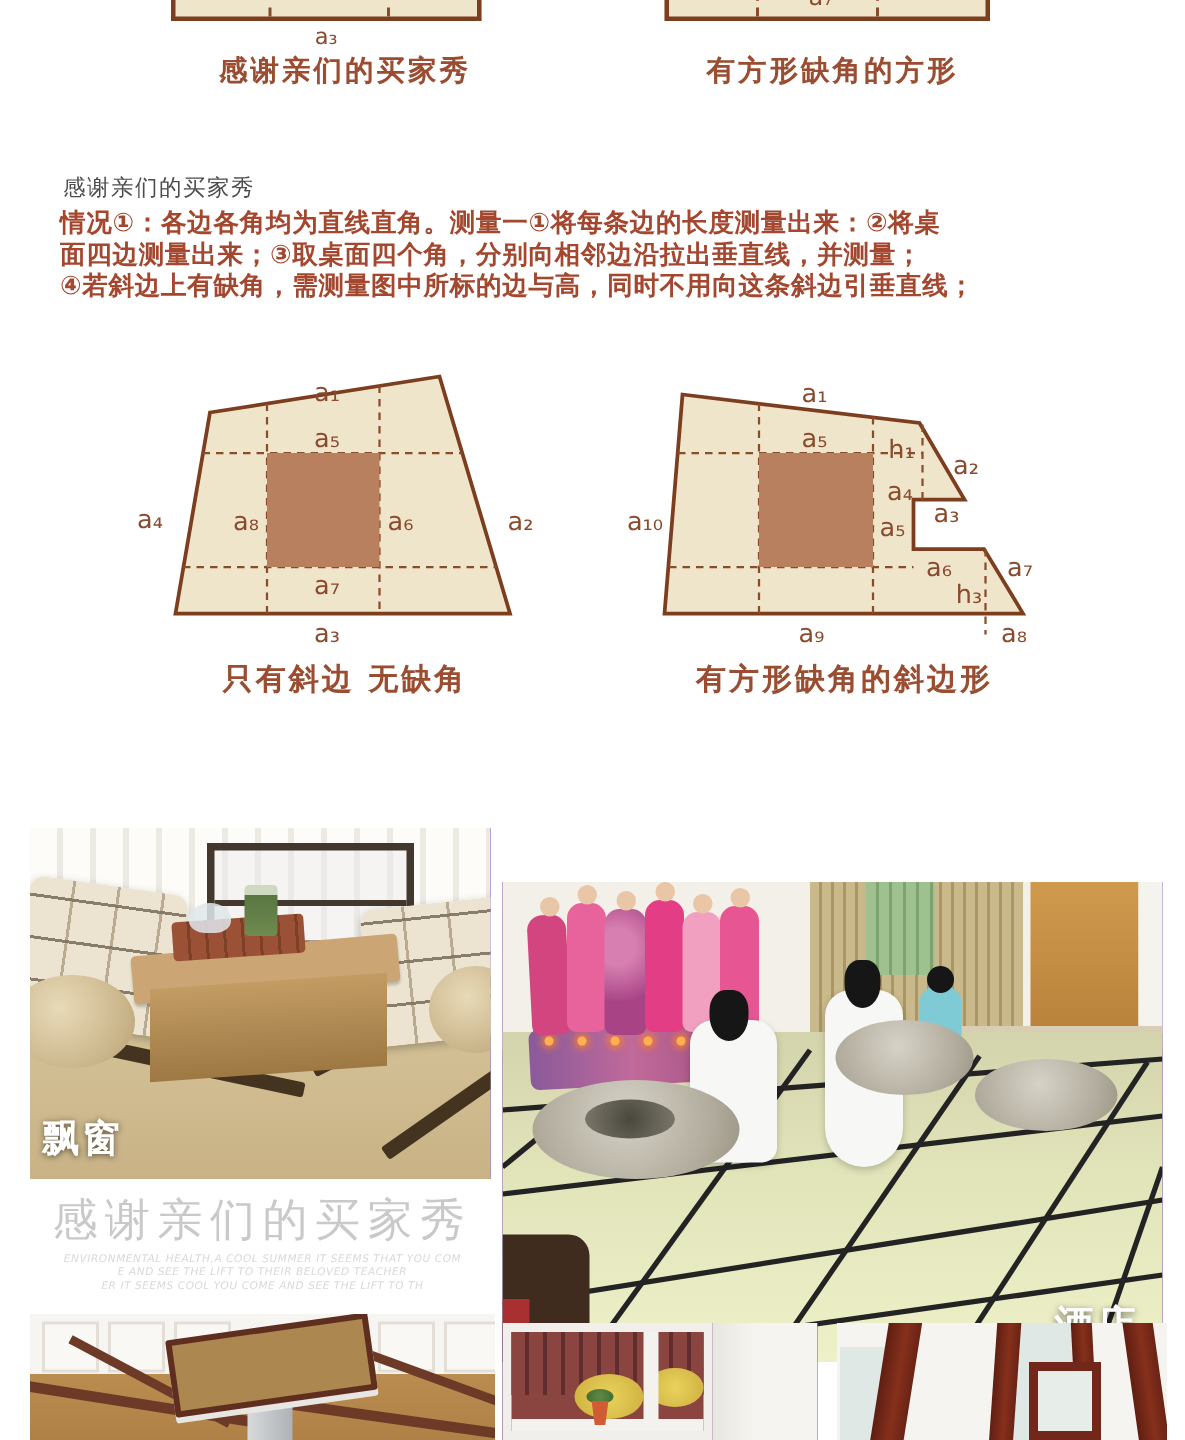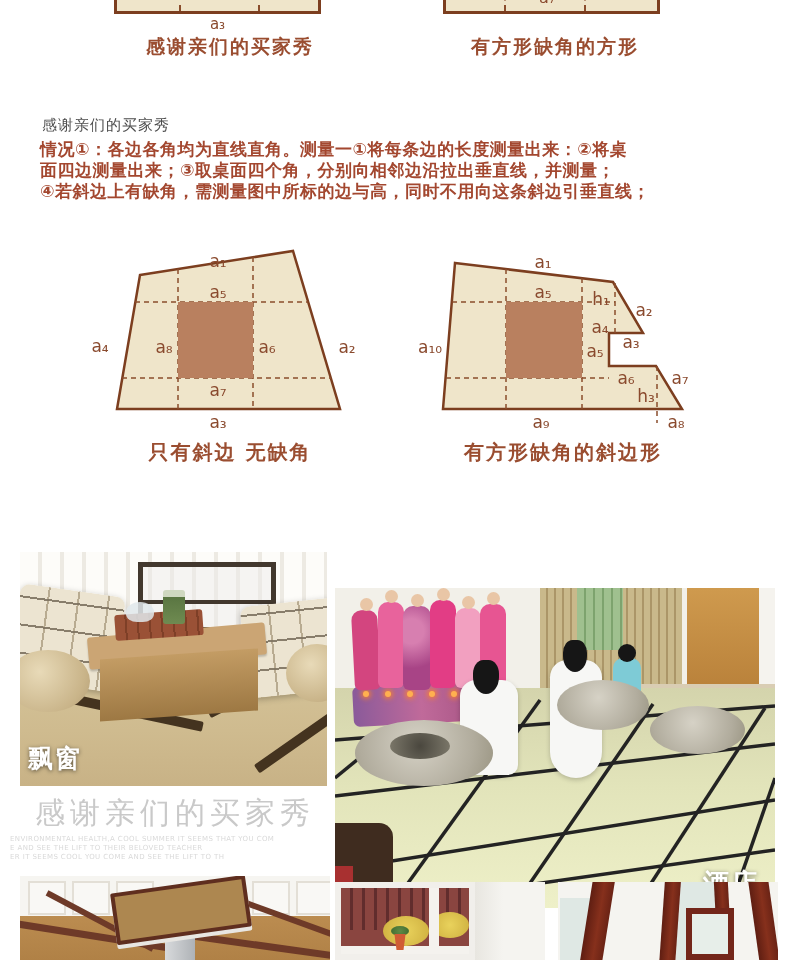--- a/index.html
+++ b/index.html
@@ -102,22 +102,22 @@
   .pD-wall{position:absolute;left:140px;top:0;width:70px;height:78px;
      background:linear-gradient(90deg,#e8e6e0,#f5f4f0 40%);}
 
   
   .pE-bg{position:absolute;left:0;top:0;width:220px;height:78px;background:#f5f4f0;}
   .pE-beam{position:absolute;background:linear-gradient(90deg,#5f1e12,#86301c 55%,#6a2315);}
   .pE-sky{position:absolute;background:#dfe8e4;}
 
   .thanks-title{position:absolute;left:10px;top:793px;width:330px;text-align:center;
      font-size:30px;color:#c9c9c9;letter-spacing:5px;font-weight:400;}
-  .thanks-sub{position:absolute;left:10px;width:330px;text-align:left;
-     font-size:7px;color:#d9d9d9;letter-spacing:0.4px;}
+  .thanks-sub{position:absolute;left:10px;width:330px;text-align:center;
+     font-size:7px;color:#d9d9d9;letter-spacing:0.4px;font-style:italic;}
 </style>
 </head>
 <body>
 
 <div id="page">
 
   <div class="td-rect" style="left:114px;top:-42px;width:207px;height:56px;">
     <div class="td-dash" style="left:62px;"></div>
     <div class="td-dash" style="left:141px;"></div>
 

